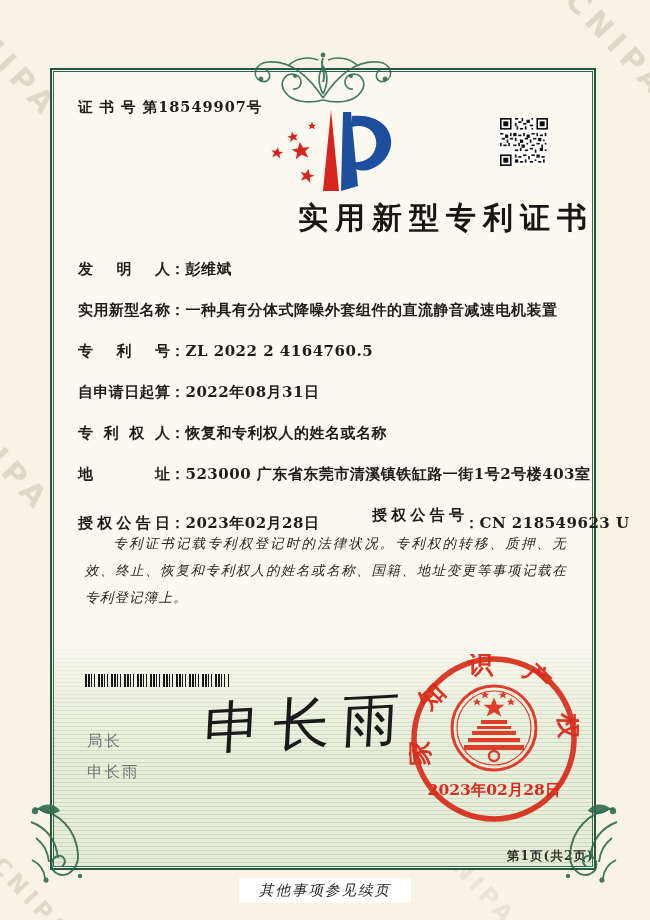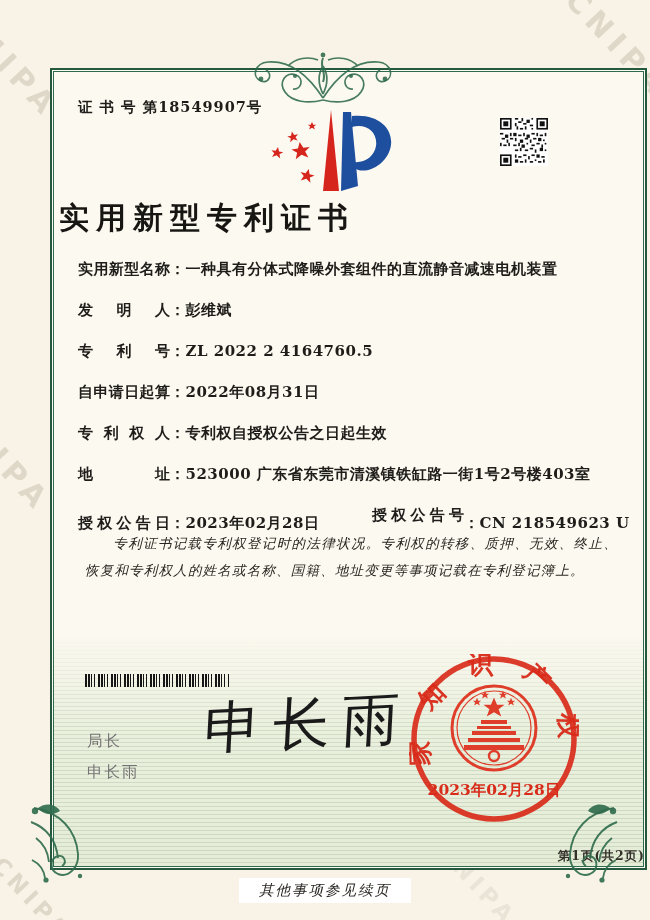--- a/index.html
+++ b/index.html
@@ -15,21 +15,21 @@
     font-family:"DejaVu Sans","Liberation Sans",sans-serif;
     font-weight:700;font-size:30px;letter-spacing:7px;
     color:rgba(167,156,137,.30);
     transform:rotate(47deg);transform-origin:left top;
     white-space:nowrap;
   }
   .wm.small{font-size:23px;letter-spacing:5px;}
   .wm.faint{color:rgba(167,156,137,.17);}
   
   .frame{
-    position:absolute;left:50px;top:68px;width:597px;height:802px;
+    position:absolute;left:50px;top:68px;width:546px;height:802px;
     border:2px solid #24593f;background:#fcf9f0;z-index:2;box-sizing:border-box;
   }
   .frame-inner{
     position:absolute;left:1px;top:1px;right:1px;bottom:1px;
     border:1px solid #2e6b4e;
   }
   
   .band{
     position:absolute;left:2px;right:2px;bottom:2px;height:232px;z-index:0;
     background:linear-gradient(180deg,rgba(231,238,220,0) 0%,rgba(229,237,217,.75) 38%,#e4ecd7 100%);
@@ -38,21 +38,21 @@
     content:"";position:absolute;left:0;top:0;right:0;bottom:0;
     background:repeating-linear-gradient(180deg,rgba(118,148,108,.22) 0 1px,rgba(118,148,108,0) 1px 4px);
     -webkit-mask-image:linear-gradient(180deg,transparent 0,#000 45%);
     mask-image:linear-gradient(180deg,transparent 0,#000 45%);
   }
   .content{position:absolute;left:0;top:0;right:0;bottom:0;z-index:2;}
   .cert-no{position:absolute;left:26px;top:28px;font-size:14.5px;font-weight:600;letter-spacing:1px;}
   .logo{position:absolute;left:203px;top:36px;}
   .qr{position:absolute;left:448px;top:48px;}
   .title{
-    position:absolute;left:0;right:0;top:128px;text-align:left;
+    position:absolute;left:0;right:0;top:128px;text-align:right;
     font-size:30px;font-weight:700;letter-spacing:7px;text-indent:7px;color:#181613;
   }
   .fields{position:absolute;left:26px;right:20px;top:190px;}
   .frow{height:22px;margin-bottom:19px;font-size:15px;font-weight:600;white-space:nowrap;}
   .flabel{display:inline-block;width:92px;text-align:justify;text-align-last:justify;vertical-align:top;}
   .fvalue{letter-spacing:.5px;}
   .pair1{display:inline-block;width:294px;margin-top:8px;}
   .paras{
     position:absolute;left:33px;right:27px;top:460px;
     font-size:13.5px;line-height:27px;font-style:italic;letter-spacing:1.2px;
@@ -202,33 +202,33 @@
           <rect x="21" y="25" width="1" height="1"></rect>
         <rect x="23" y="26" width="2" height="1"></rect>
           <rect x="26" y="25" width="1" height="2"></rect>
       </g>
     </svg>
 
     <div class="title">实用新型专利证书</div>
 
     <div class="fields">
       <div class="frow">
+        <span class="flabel">发明人</span><span class="fvalue">：彭维斌</span>
+      </div>
+      <div class="frow">
         <span class="flabel">实用新型名称</span><span class="fvalue">：一种具有分体式降噪外套组件的直流静音减速电机装置</span>
       </div>
       <div class="frow">
-        <span class="flabel">发明人</span><span class="fvalue">：彭维斌</span>
-      </div>
-      <div class="frow">
         <span class="flabel">专利号</span><span class="fvalue">：ZL 2022 2 4164760.5</span>
       </div>
       <div class="frow">
         <span class="flabel">自申请日起算</span><span class="fvalue">：2022年08月31日</span>
       </div>
       <div class="frow">
-        <span class="flabel">专利权人</span><span class="fvalue">：专利权自授权公告之日起生效</span>
+        <span class="flabel">专利权人</span><span class="fvalue">：恢复和专利权人的姓名或名称</span>
       </div>
       <div class="frow">
         <span class="flabel">地址</span><span class="fvalue">：523000 广东省东莞市清溪镇铁缸路一街1号2号楼403室</span>
       </div>
       <div class="frow">
         <span class="pair1"><span class="flabel">授权公告日</span><span class="fvalue">：2023年02月28日</span></span><span class="flabel">授权公告号</span><span class="fvalue">：CN 218549623 U</span>
       </div>
     </div>
 
     <div class="paras">

